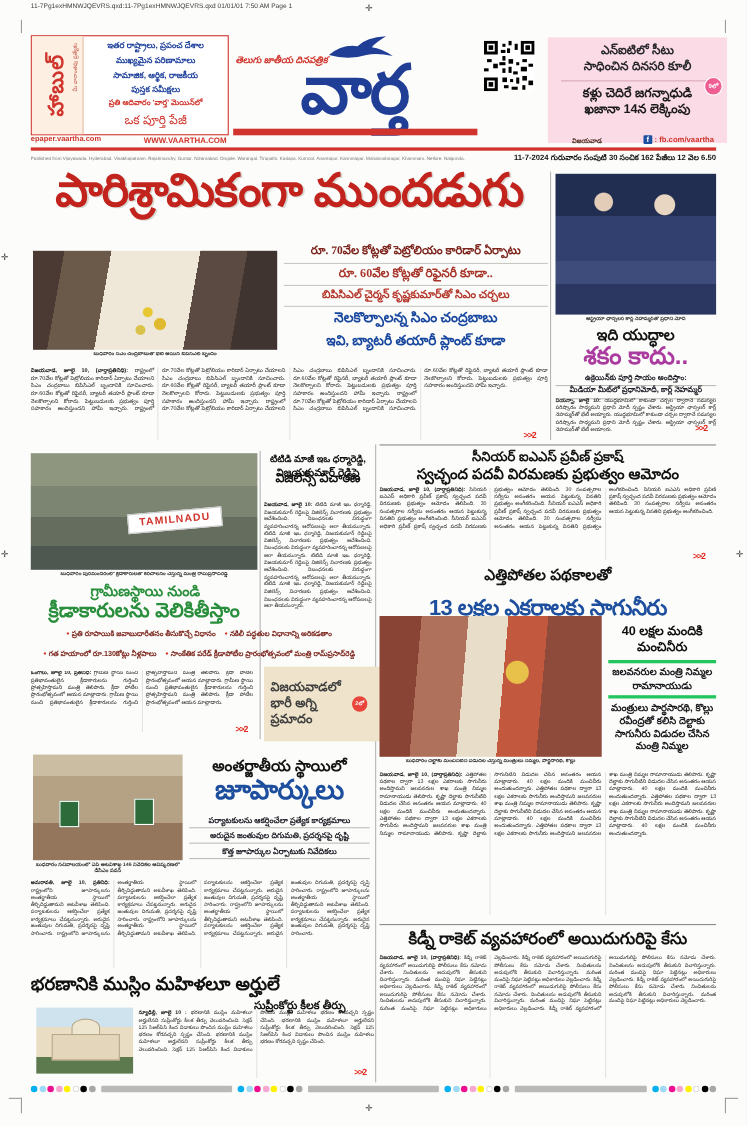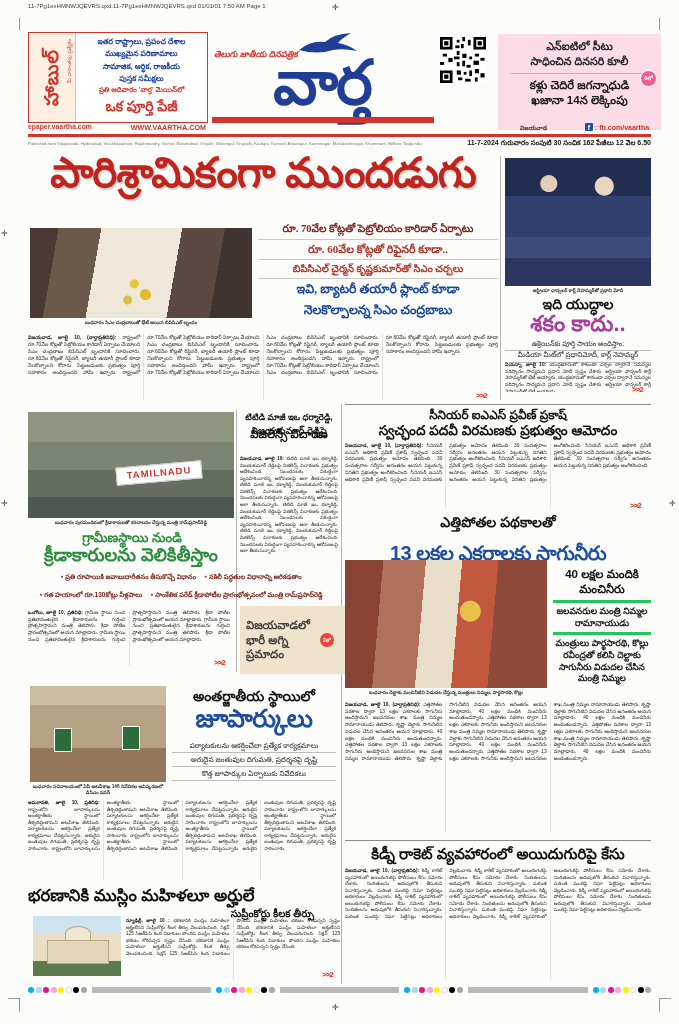--- a/index.html
+++ b/index.html
@@ -22,21 +22,21 @@
   .crop{position:absolute;background:#9a9a9a;}
   
   .print-line{font-size:6px;color:#3c3c3c;white-space:nowrap;}
   .adbox{border:1.5px solid #d0342c;background:#fff;display:flex;}
   .ad-strip{width:46px;background:#fdf0e2;border-right:1px solid #e9b9a2;position:relative;display:flex;align-items:center;justify-content:center;}
   .ad-vert{writing-mode:vertical-rl;transform:rotate(180deg);font-weight:900;color:#d0342c;font-size:19px;letter-spacing:1px;}
   .ad-vert-sub{writing-mode:vertical-rl;transform:rotate(180deg);font-size:5px;color:#c2554a;position:absolute;right:3px;top:6px;}
   .ad-main{flex:1;padding:4px 3px;text-align:center;display:flex;flex-direction:column;justify-content:space-between;}
   .ad-blue{color:#1d3f9b;font-weight:bold;font-size:7.6px;line-height:1.25;}
   .ad-red{color:#d0342c;font-weight:bold;font-size:7px;line-height:1.25;}
-  .ad-red-big{color:#d0342c;font-weight:700;font-size:14px;}
+  .ad-red-big{color:#d0342c;font-weight:400;font-size:11px;}
   .masttag{color:#d0342c;font-size:8.5px;font-weight:bold;font-style:italic;}
   .masthead{color:#203e96;font-weight:900;font-size:62px;line-height:1;letter-spacing:-2px;white-space:nowrap;}
   .mast-under{background:#d0342c;}
   .promo{background:#fadbe6;text-align:center;padding:5px 4px;}
   .promo-top{font-size:11px;font-weight:bold;color:#26262b;line-height:1.35;}
   .promo-div{height:1px;background:#d9a9ba;margin:4px 8px;}
   .promo-bot{font-size:11.5px;font-weight:900;color:#1a1a1a;line-height:1.35;}
   .city-lab{font-size:6px;font-weight:bold;color:#4a2a1a;}
   .fb-row{display:flex;align-items:center;gap:2px;}
   .fb-sq{width:8px;height:8px;background:#1b4fa0;color:#fff;font-size:7px;font-weight:bold;
@@ -51,21 +51,21 @@
   .sub-stack div{padding:3px 2px;text-align:center;border-bottom:1px solid #c9c9c4;line-height:1.2;}
   .sub1{font-size:10.5px;font-weight:900;color:#7c241c;}
   .sub2{font-size:11px;font-weight:900;color:#a8352a;}
   .sub3{font-size:10px;font-weight:900;color:#b5382d;}
   .sub4{font-size:12.5px;font-weight:900;color:#17469e;border-bottom:none !important;}
   .kicker{font-weight:900;color:#141414;}
   .blue-head{font-weight:900;color:#1d4f9e;letter-spacing:-0.5px;}
   .green-head{font-weight:900;color:#2a8f3c;}
   .magenta-head{font-weight:900;color:#aa3b9f;}
   .black-head{font-weight:900;color:#111;}
-  .deck{font-weight:normal;color:#20202a;border-bottom:1px solid #bdbdb8;padding:2.5px 0;line-height:1.25;text-align:center;}
+  .deck{font-weight:bold;color:#20202a;border-bottom:1px solid #bdbdb8;padding:2.5px 0;line-height:1.25;text-align:center;}
   .bullets{display:flex;flex-wrap:wrap;justify-content:center;column-gap:8px;row-gap:2px;}
   .bullet-item{font-size:6.6px;font-weight:bold;color:#7a241c;line-height:1.4;}
   .bullet-item::before{content:"●";color:#d0342c;font-size:5px;margin-right:2px;vertical-align:1px;}
   .firebox{background:#efe4cb;display:flex;align-items:center;padding:4px 6px;}
   .fire-txt{font-size:11.5px;font-weight:bold;color:#3f3f3f;line-height:1.3;}
   .side-block div{border-bottom:3px solid #22c55e;padding:3px 1px;text-align:center;line-height:1.3;}
   .side-big{font-size:11.5px;font-weight:900;color:#101010;}
   .side-med{font-size:9px;font-weight:900;color:#18181c;}
   
   .strip{display:flex;align-items:center;}
@@ -195,22 +195,22 @@
     <span class="lead-head">పారిశ్రామికంగా ముందడుగు</span>
   </div>
 
   <div class="photo ph-meeting" style="left:30px;top:228px;width:222px;height:90px;"></div>
   <div class="abs cap" style="left:30px;top:320px;width:222px;">బుధవారం సిఎం చంద్రబాబుతో భేటీ అయిన బిపిసిఎల్ బృందం</div>
 
   <div class="abs sub-stack" style="left:258px;top:220px;width:240px;font-family:Liberation Serif, serif;">
     <div class="sub1">రూ. 70వేల కోట్లతో పెట్రోలియం కారిడార్ ఏర్పాటు</div>
     <div class="sub2">రూ. 60వేల కోట్లతో రిఫైనరీ కూడా..</div>
     <div class="sub3">బిపిసిఎల్ చైర్మన్ కృష్ణకుమార్‌తో సిఎం చర్చలు</div>
+    <div class="sub4">నెలకొల్పాలన్న సిఎం చంద్రబాబు</div>
     <div class="sub4">ఇవి, బ్యాటరీ తయారీ ప్లాంట్ కూడా</div>
-    <div class="sub4">నెలకొల్పాలన్న సిఎం చంద్రబాబు</div>
   </div>
 
   <div class="abs body-txt cols4" style="left:28px;top:334px;width:470px;height:66px;">
     <b class="dl">విజయవాడ, జూలై 10, (వార్తాప్రతినిధి): </b><span>రాష్ట్రంలో రూ.70వేల కోట్లతో పెట్రోలియం కారిడార్ ఏర్పాటు చేయాలని సిఎం చంద్రబాబు బిపిసిఎల్ బృందానికి సూచించారు. రూ.60వేల కోట్లతో రిఫైనరీ, బ్యాటరీ తయారీ ప్లాంట్ కూడా నెలకొల్పాలని కోరారు. పెట్టుబడులకు ప్రభుత్వం పూర్తి సహకారం అందిస్తుందని హామీ ఇచ్చారు. రాష్ట్రంలో రూ.70వేల కోట్లతో పెట్రోలియం కారిడార్ ఏర్పాటు చేయాలని సిఎం చంద్రబాబు బిపిసిఎల్ బృందానికి సూచించారు. రూ.60వేల కోట్లతో రిఫైనరీ, బ్యాటరీ తయారీ ప్లాంట్ కూడా నెలకొల్పాలని కోరారు. పెట్టుబడులకు ప్రభుత్వం పూర్తి సహకారం అందిస్తుందని హామీ ఇచ్చారు. రాష్ట్రంలో రూ.70వేల కోట్లతో పెట్రోలియం కారిడార్ ఏర్పాటు చేయాలని సిఎం చంద్రబాబు బిపిసిఎల్ బృందానికి సూచించారు. రూ.60వేల కోట్లతో రిఫైనరీ, బ్యాటరీ తయారీ ప్లాంట్ కూడా నెలకొల్పాలని కోరారు. పెట్టుబడులకు ప్రభుత్వం పూర్తి సహకారం అందిస్తుందని హామీ ఇచ్చారు. రాష్ట్రంలో రూ.70వేల కోట్లతో పెట్రోలియం కారిడార్ ఏర్పాటు చేయాలని సిఎం చంద్రబాబు బిపిసిఎల్ బృందానికి సూచించారు. రూ.60వేల కోట్లతో రిఫైనరీ, బ్యాటరీ తయారీ ప్లాంట్ కూడా నెలకొల్పాలని కోరారు. పెట్టుబడులకు ప్రభుత్వం పూర్తి సహకారం అందిస్తుందని హామీ ఇచ్చారు. </span>
   </div>
   <span class="abs more" style="left:476px;top:391px;">&gt;&gt;2</span>
 
   <div class="vr" style="left:500px;top:156px;height:244px;"></div>
   <div class="photo ph-modi" style="left:505px;top:158px;width:146px;height:128px;"></div>
   <div class="abs cap" style="left:505px;top:288px;width:146px;">ఆస్ట్రియా ఛాన్సలర్ కార్ల్ నెహమ్మర్‌తో ప్రధాని మోదీ</div>

